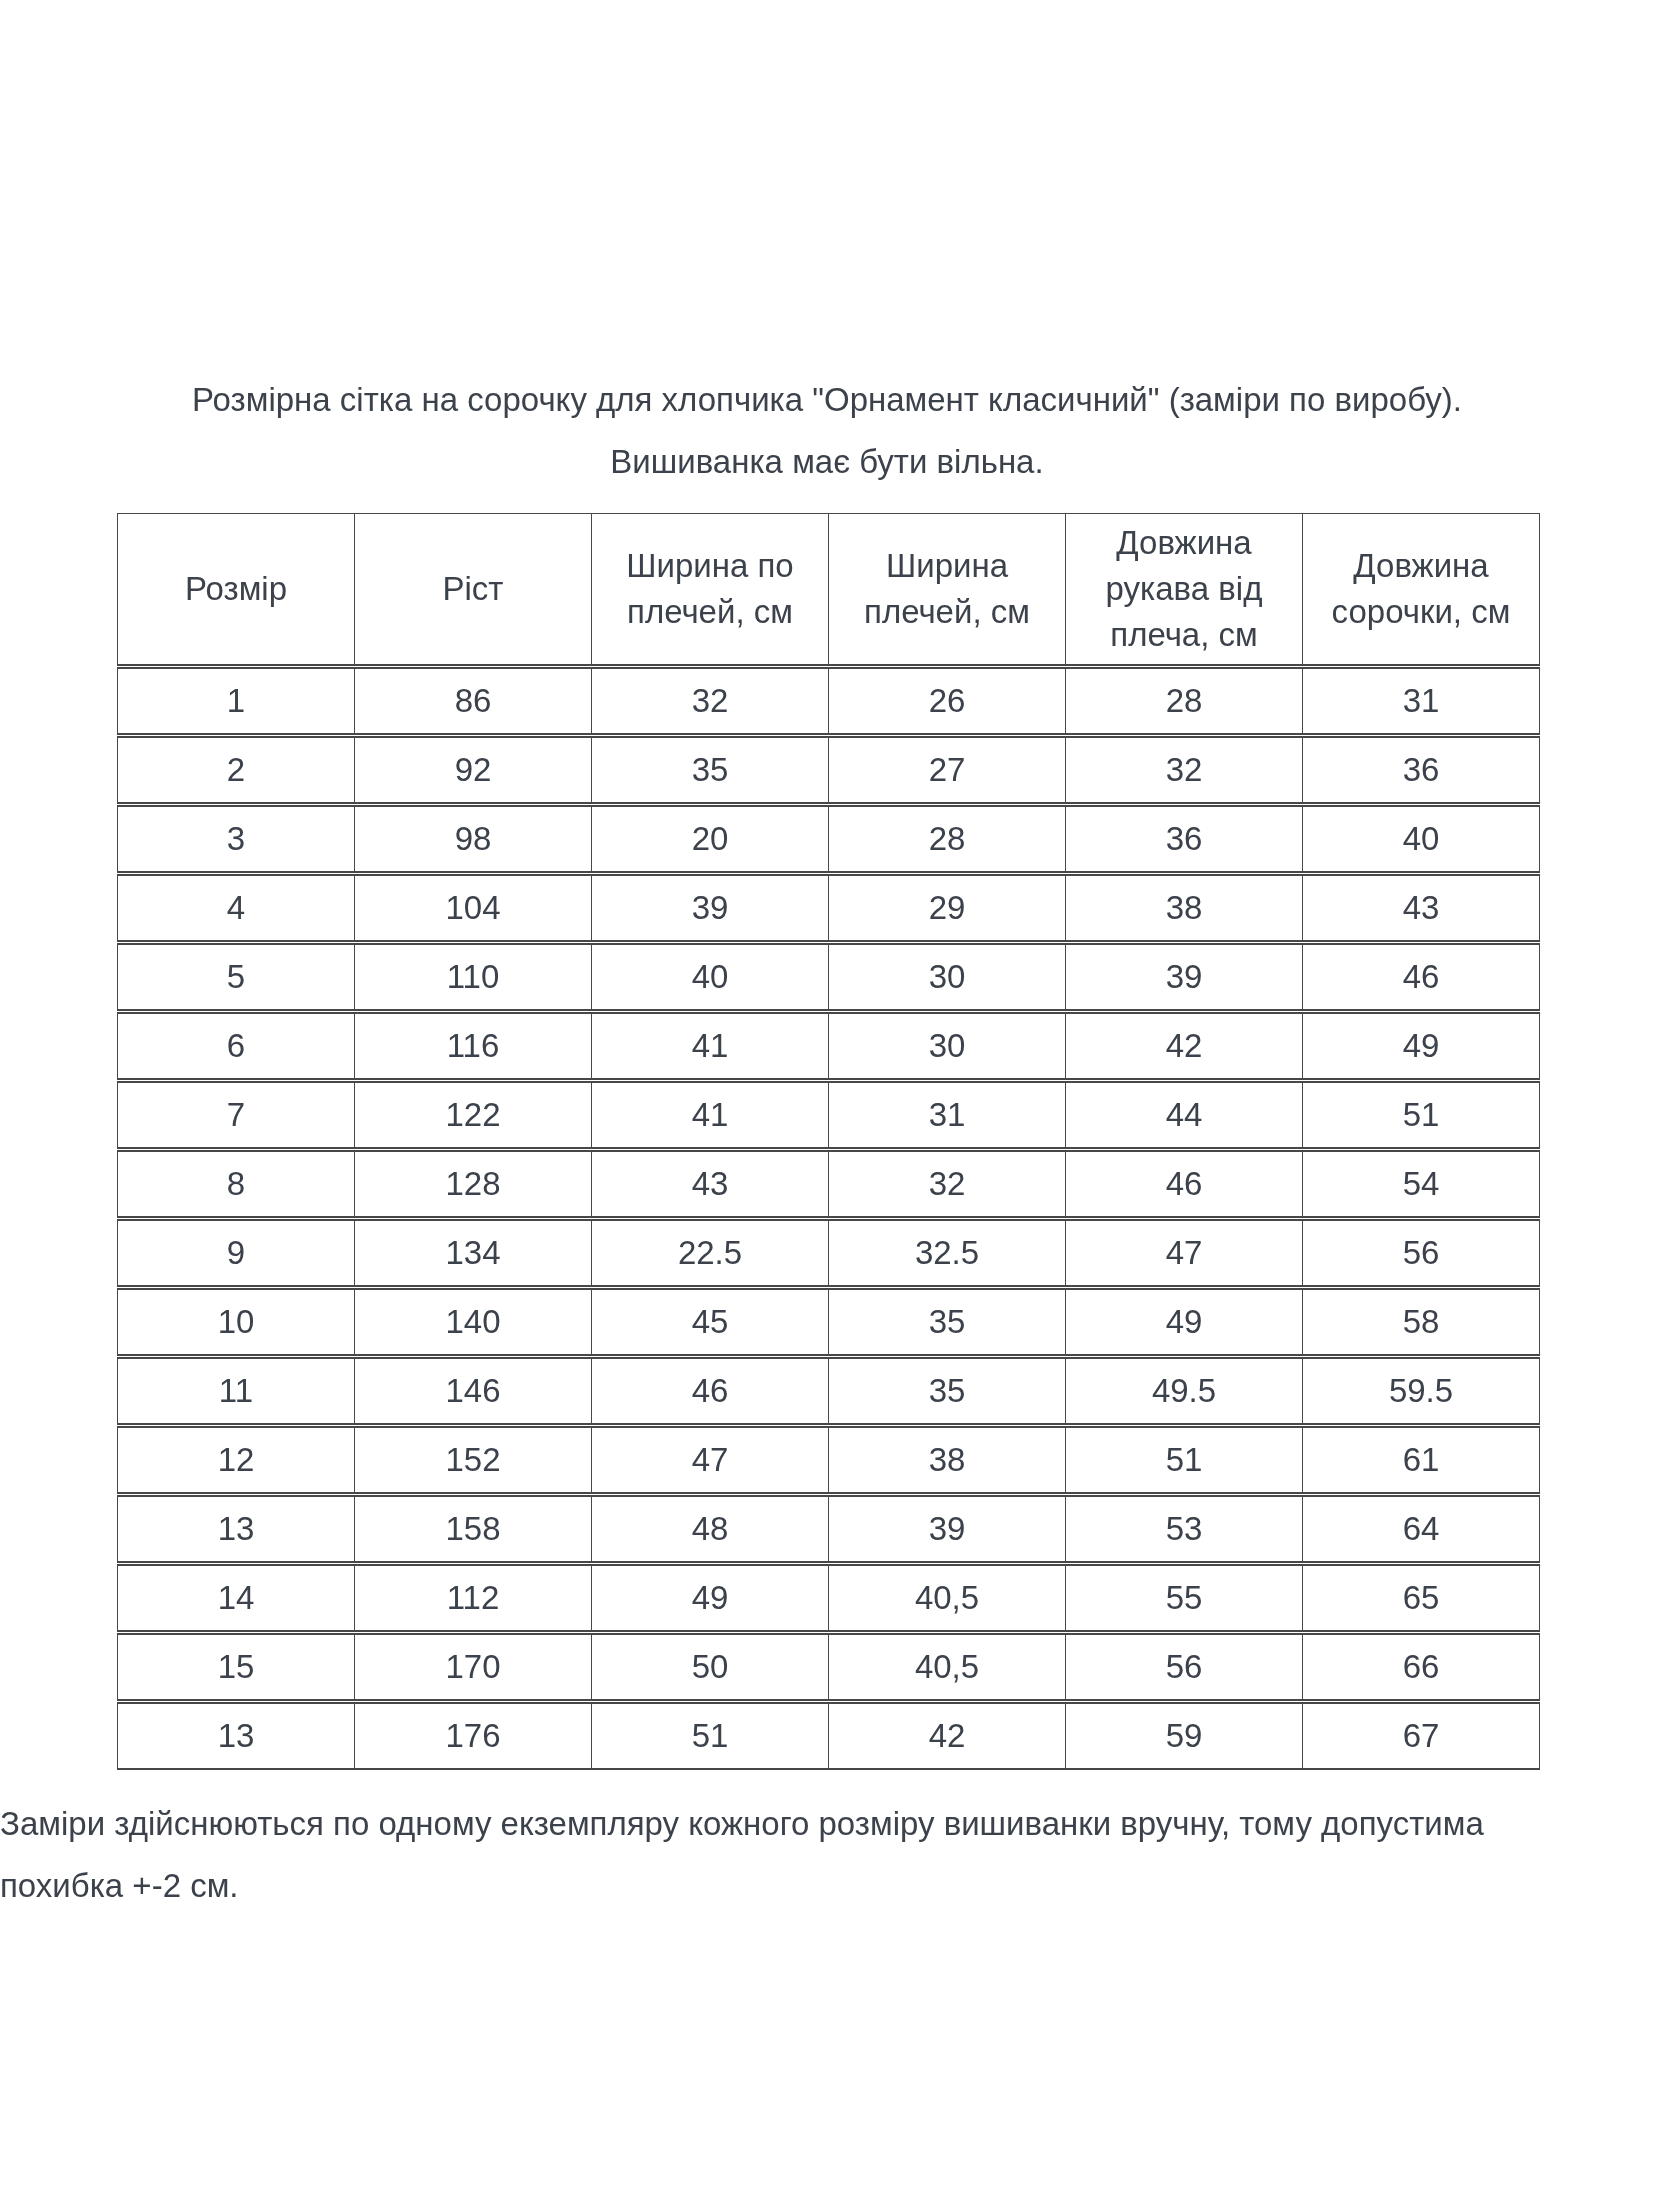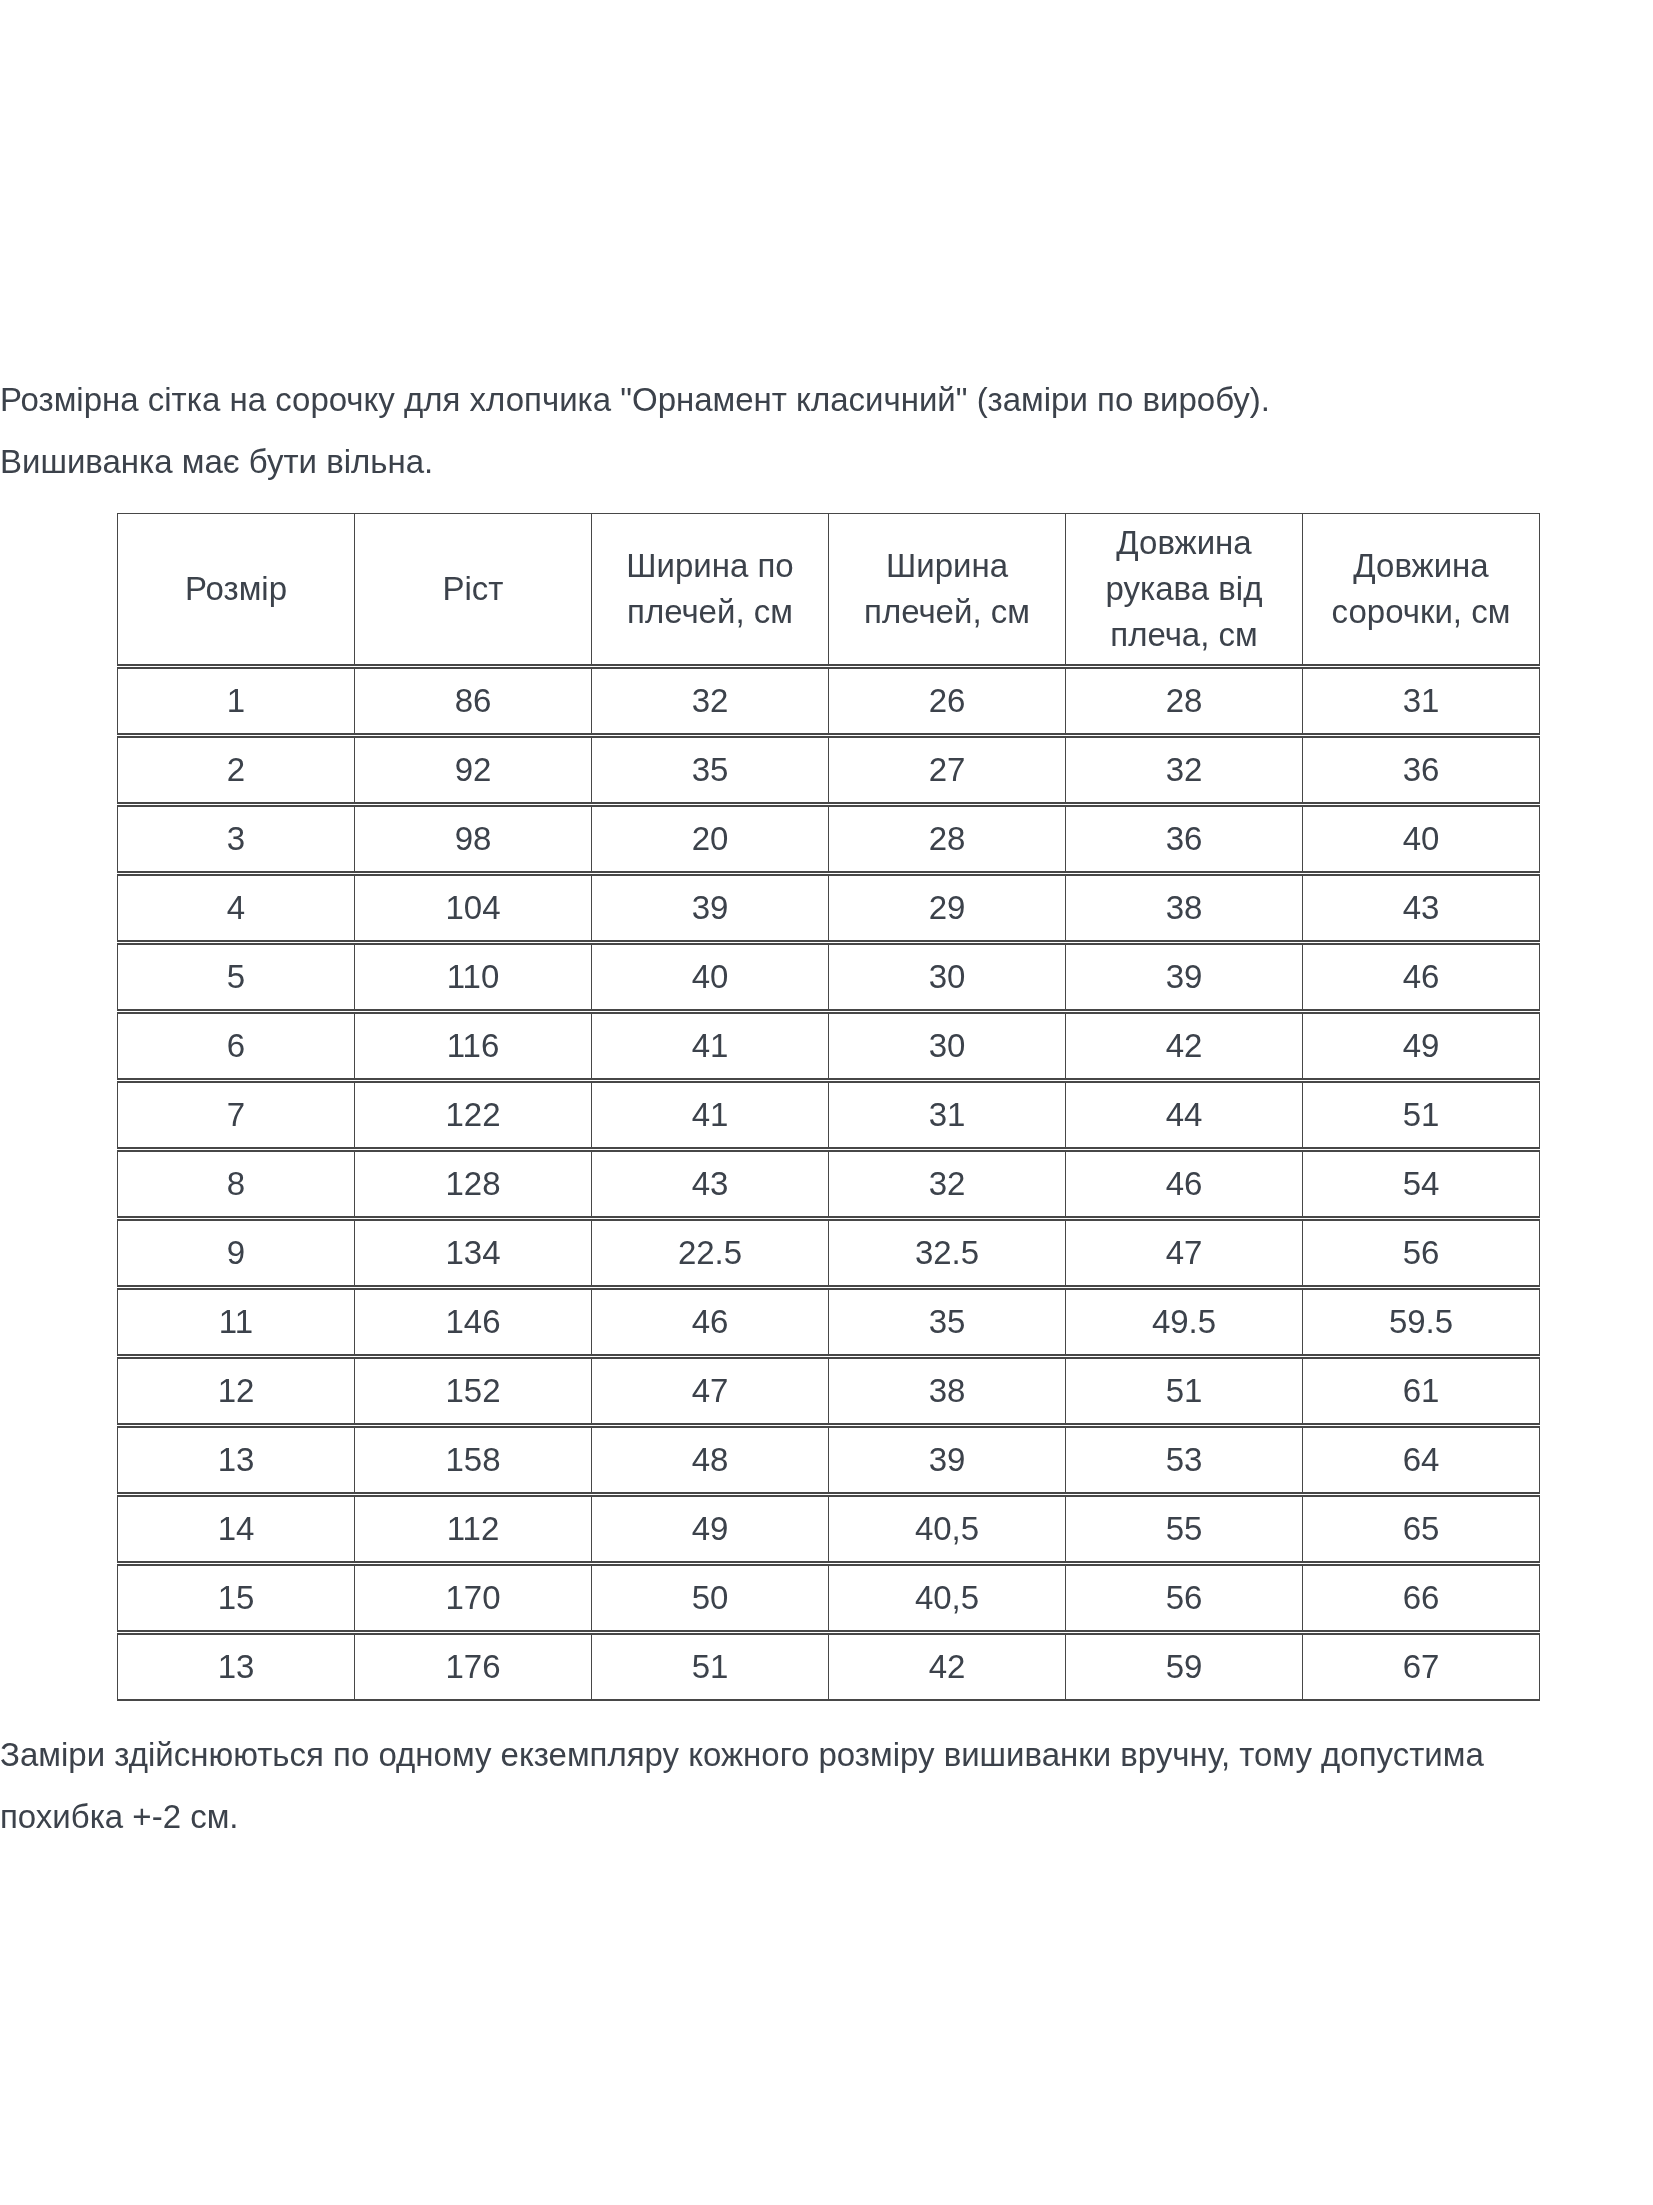--- a/index.html
+++ b/index.html
@@ -9,21 +9,21 @@
   }
   body {
     width: 1654px;
     height: 2205px;
     font-family: "Liberation Sans", "DejaVu Sans", sans-serif;
     color: #3c424b;
     overflow: hidden;
   }
   .title-block {
     padding-top: 369px;
-    text-align: left;
+    text-align: center;
     font-size: 33px;
     line-height: 62px;
     color: #3c424b;
   }
   table.size-table {
     border-collapse: collapse;
     table-layout: fixed;
     width: 1423px;
     margin: 19.6px 0 0 117px;
     border: 1.6px solid #474747;
@@ -148,20 +148,28 @@
         </tr>
         <tr>
           <td>9</td>
           <td>134</td>
           <td>22.5</td>
           <td>32.5</td>
           <td>47</td>
           <td>56</td>
         </tr>
         <tr>
+          <td>10</td>
+          <td>140</td>
+          <td>45</td>
+          <td>35</td>
+          <td>49</td>
+          <td>58</td>
+        </tr>
+        <tr>
           <td>11</td>
           <td>146</td>
           <td>46</td>
           <td>35</td>
           <td>49.5</td>
           <td>59.5</td>
         </tr>
         <tr>
           <td>12</td>
           <td>152</td>

